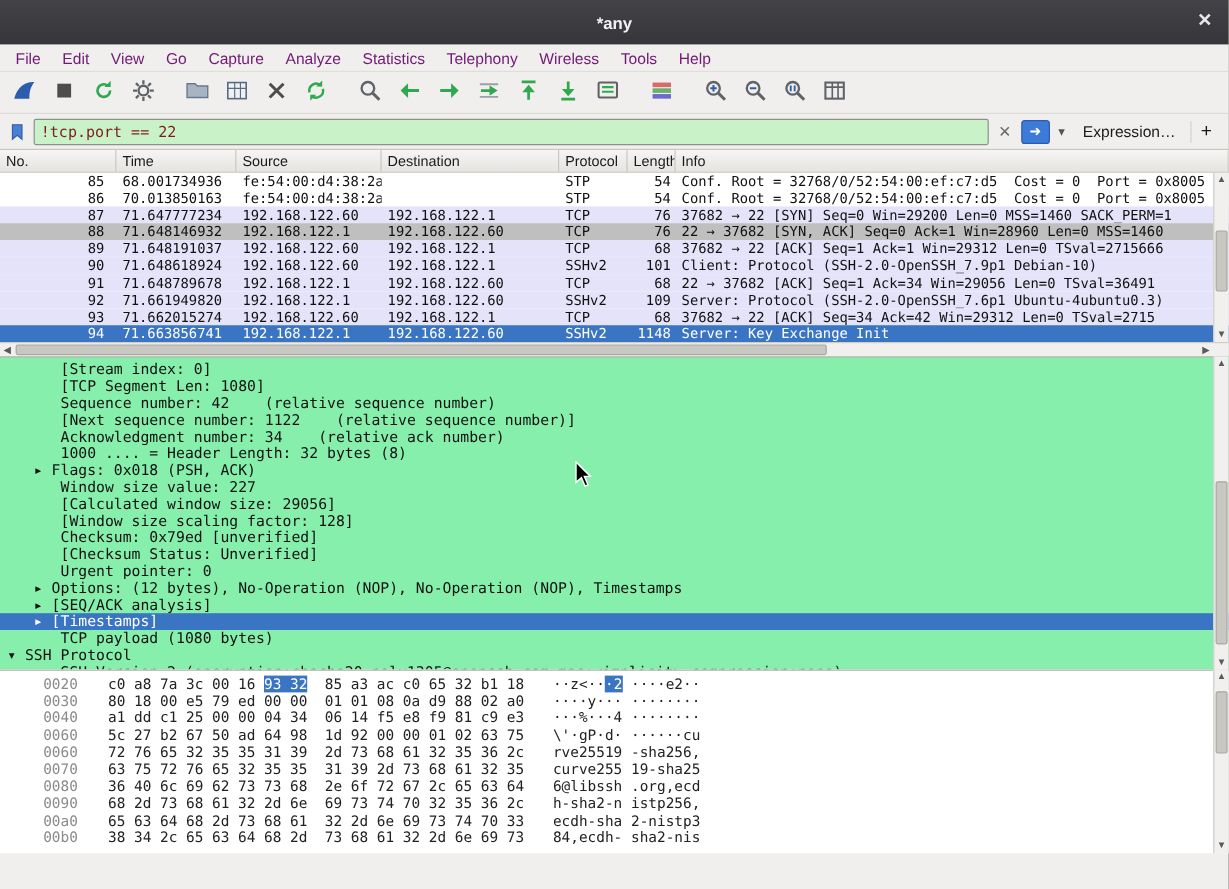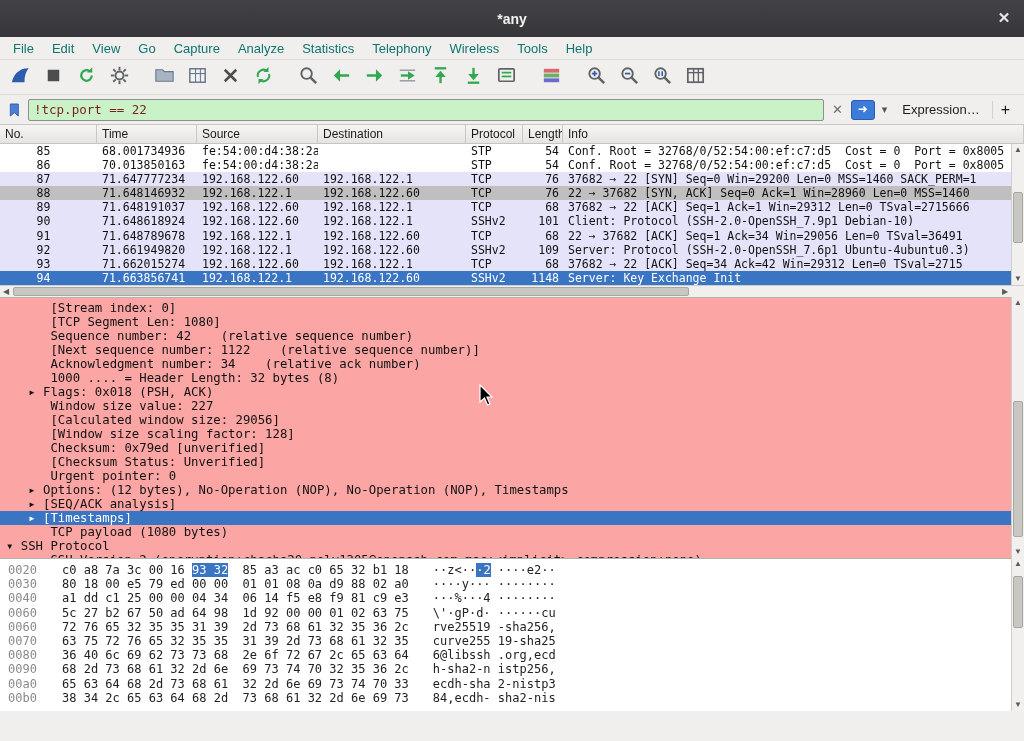--- a/index.html
+++ b/index.html
@@ -5,21 +5,21 @@
   html,body{margin:0;padding:0;background:#555;}
   .window{position:relative;width:1024px;height:741px;display:flex;flex-direction:column;
     background:#f0efed;font-family:"Liberation Sans",sans-serif;box-sizing:border-box;overflow:hidden;}
   
   .titlebar{height:37px;background:linear-gradient(#434246,#363539);display:flex;align-items:center;
     justify-content:center;position:relative;color:#f2f2f2;font-weight:bold;font-size:14px;flex:none;}
   .tb-close{position:absolute;right:10px;top:8px;width:20px;height:20px;color:#e8e8e8;font-size:15px;
     line-height:20px;text-align:center;cursor:default;}
   
   .menubar{height:23px;display:flex;align-items:center;padding-left:4px;background:#f0efed;
-    border-bottom:1px solid #e0ded9;font-size:13px;color:#0f766e;flex:none;box-sizing:border-box;}
+    border-bottom:1px solid #e0ded9;font-size:13px;color:#701a75;flex:none;box-sizing:border-box;}
   .menu-item{padding:2px 9px;white-space:nowrap;}
   
   .toolbar{height:35px;display:flex;align-items:center;padding-left:4px;background:#f0efed;
     border-bottom:1px solid #dddbd6;flex:none;box-sizing:border-box;}
   .tbtn{width:31px;height:29px;border:none;background:transparent;display:flex;align-items:center;
     justify-content:center;padding:0;margin:0 1px;}
   .tbtn.gap{margin-left:13px;}
   .tbtn svg{width:23px;height:23px;}
   
   .filterbar{height:30px;display:flex;align-items:center;padding:0 6px;background:#f0efed;
@@ -36,44 +36,44 @@
   
   .packet-pane{height:172px;flex:none;position:relative;background:#fff;box-sizing:border-box;}
   .pgrid{display:grid;grid-template-columns:97px 100px 121px 148px 57px 40px 1fr;}
   .phead{height:19px;background:linear-gradient(#f6f5f3,#e6e4e1);border-bottom:1px solid #c6c4c0;
     font-size:12px;color:#1a1a1a;box-sizing:border-box;}
   .phead span{border-right:1px solid #c9c7c3;padding:2px 0 0 5px;overflow:hidden;white-space:nowrap;box-sizing:border-box;}
   .plist-rows{position:absolute;top:19px;left:0;right:0;height:141px;overflow:hidden;
     font-family:"DejaVu Sans Mono",monospace;font-size:11.5px;line-height:14.1px;color:#111;}
   .prow{height:14.1px;overflow:hidden;}
   .pc{white-space:pre;overflow:hidden;padding-left:5px;box-sizing:border-box;}
-  .c-no{text-align:center;padding-right:10px;padding-left:0;}
+  .c-no{text-align:right;padding-right:10px;padding-left:0;}
   .c-len{text-align:right;padding-right:4px;padding-left:0;}
   .prow.stp{background:#ffffff;}
   .prow.tcp{background:#e4e3fa;}
   .prow.marked{background:#bfbfbf;}
   .prow.selected{background:#3a75c4;color:#fff;}
   
   .vscroll{position:absolute;right:0;width:13px;background:#f1f0ee;border-left:1px solid #d0cec9;box-sizing:border-box;}
   .vthumb{position:absolute;left:1px;right:1px;background:#c9c7c2;border:1px solid #a9a7a2;border-radius:2px;box-sizing:border-box;}
   .sarrow{position:absolute;left:0;width:12px;height:12px;font-size:8px;color:#5a5a5a;text-align:center;line-height:12px;}
   .hscroll{position:absolute;left:0;right:0;bottom:0;height:12px;background:#f1f0ee;border-top:1px solid #d0cec9;box-sizing:border-box;}
   .hthumb{position:absolute;top:1px;height:9px;background:#c9c7c2;border:1px solid #a9a7a2;border-radius:2px;box-sizing:border-box;}
   .harrow{position:absolute;top:0;width:12px;height:11px;font-size:8px;color:#5a5a5a;text-align:center;line-height:11px;}
   
-  .details-pane{height:261px;flex:none;background:#fca5a5;border-top:1px solid #b5b3b0;position:relative;
+  .details-pane{height:261px;flex:none;background:#86efac;border-top:1px solid #b5b3b0;position:relative;
     overflow:hidden;font-family:"DejaVu Sans Mono",monospace;font-size:12.3px;line-height:14px;
     color:#111;padding-top:3px;box-sizing:border-box;}
   .dline{height:14px;white-space:pre;overflow:hidden;padding-left:6px;}
   .dline.selected{background:#3a75c4;color:#fff;}
   
   .hex-pane{height:153px;flex:none;background:#fff;border-top:1px solid #b5b3b0;position:relative;
     overflow:hidden;font-family:"DejaVu Sans Mono",monospace;font-size:12px;line-height:14.2px;
     color:#222;padding-top:4px;box-sizing:border-box;}
-  .hexrow{display:flex;white-space:pre;height:14.2px;}
+  .hexrow{display:flex;white-space:pre;height:14.2px;margin-left:28px;}
   .hoff{color:#8a8a8a;width:44px;padding-left:8px;flex:none;}
   .hbytes{margin-left:10px;}
   .hascii{margin-left:24px;}
   .hl{background:#3a75c4;color:#fff;}
   
   .statusbar{flex:1;display:flex;align-items:center;background:#f0efed;border-top:1px solid #c2c0bb;
     padding:0 10px;font-size:12.5px;color:#1e1e1e;gap:8px;box-sizing:border-box;}
   .expert-dot{width:13px;height:13px;border-radius:50%;flex:none;
     background:radial-gradient(circle at 35% 30%,#ff8a80,#c62828);border:1px solid #8e1f1f;box-sizing:border-box;}
   .sb-left{white-space:nowrap;}

